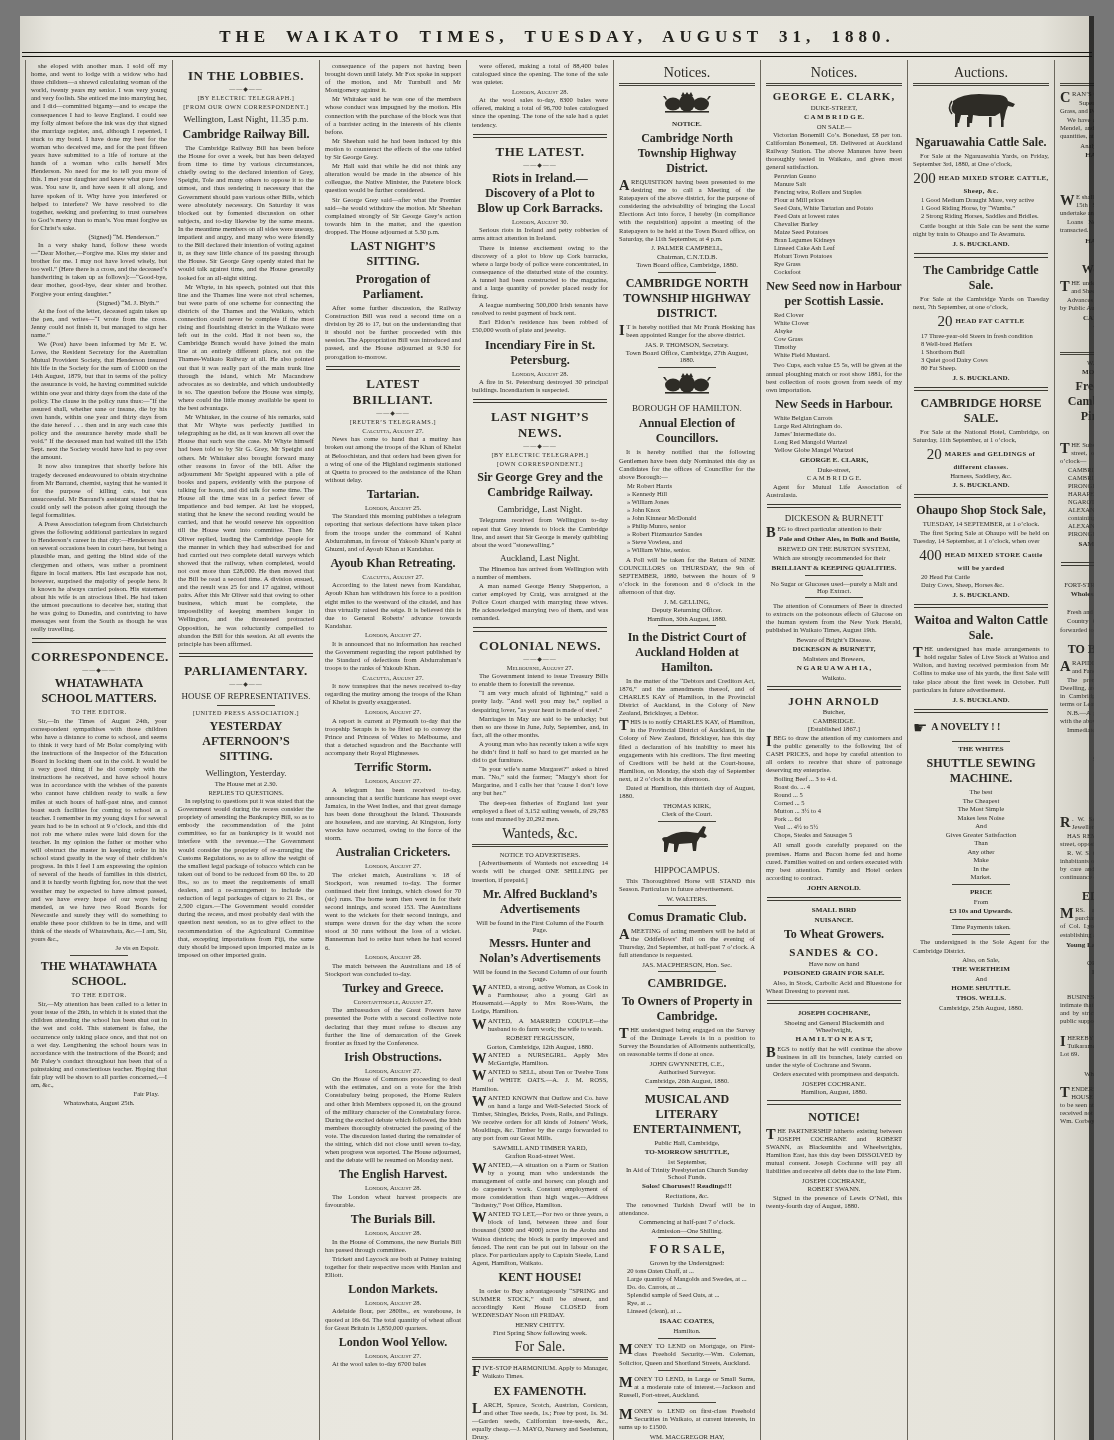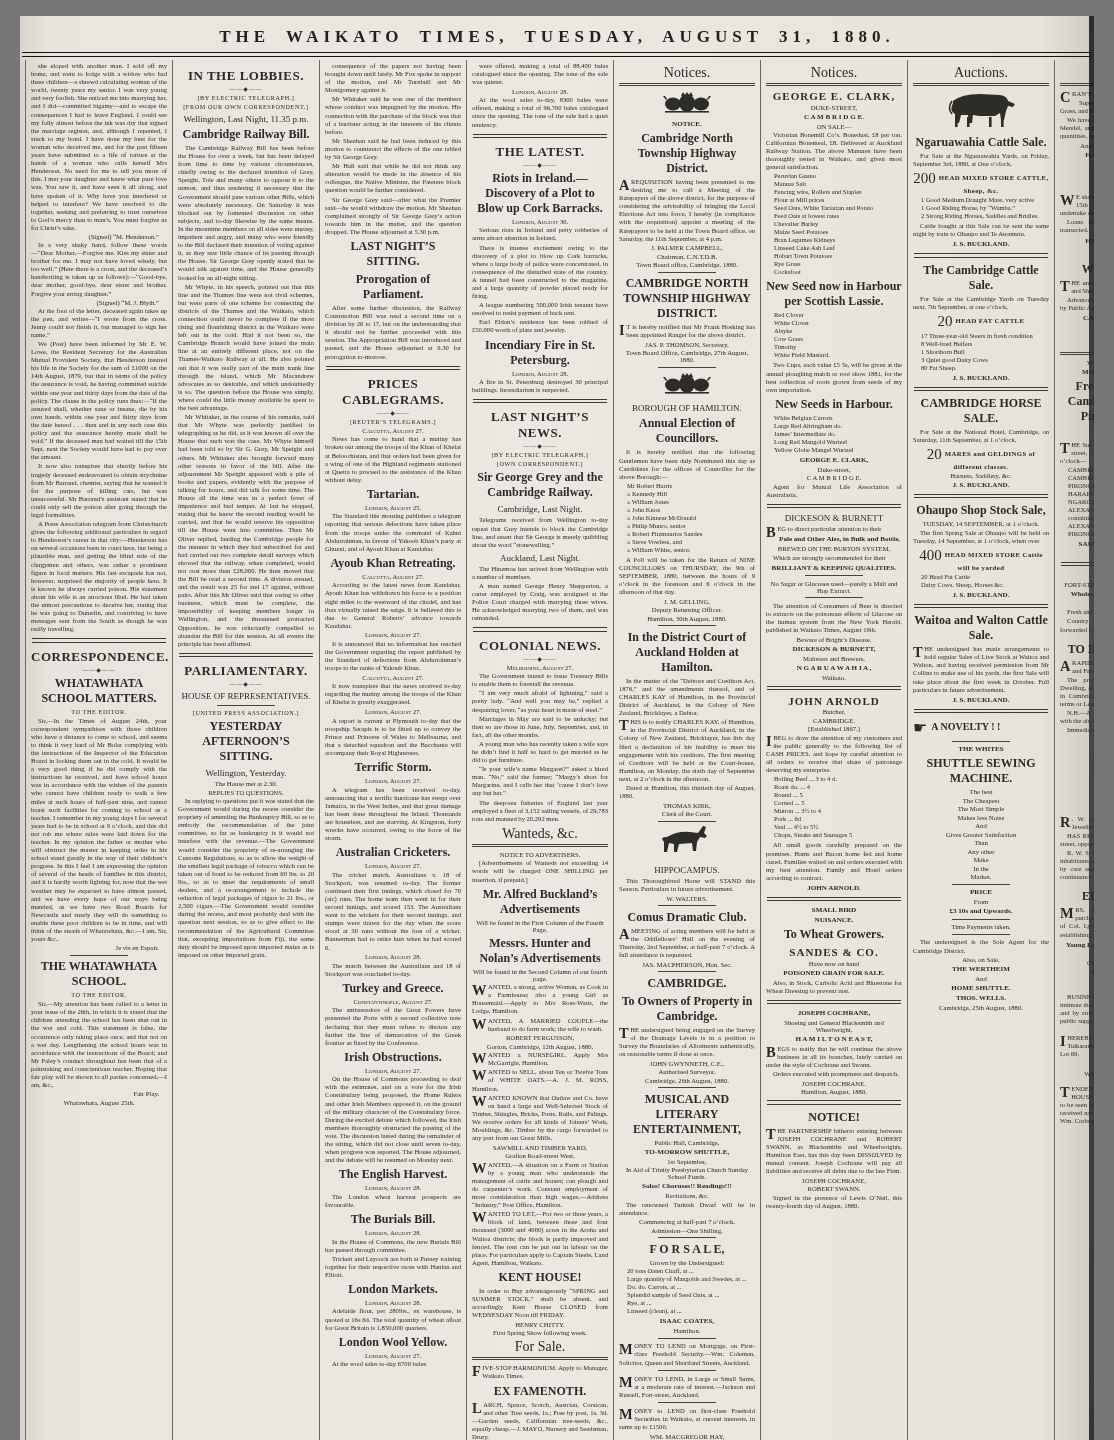--- a/index.html
+++ b/index.html
@@ -98,21 +98,21 @@
       <div class="col">
         <div class="it-p">consequence of the papers not having been brought down until lately. Mr Fox spoke in support of the motion, and Mr Turnbull and Mr Montgomery against it.</div>
         <div class="it-p">Mr Whitaker said he was one of the members whose conduct was impugned by the motion. His connection with the purchase of the block was that of a barrister acting in the interests of his clients before.</div>
         <div class="it-p">Mr Sheehan said he had been induced by this motion to counteract the effects of the one tabled by Sir George Grey.</div>
         <div class="it-p">Mr Hall said that while he did not think any alteration would be made in the absence of his colleague, the Native Minister, the Patetere block question would be further considered.</div>
         <div class="it-p">Sir George Grey said—after what the Premier said—he would withdraw the motion. Mr Sheehan complained strongly of Sir George Grey’s action towards him in the matter, and the question dropped. The House adjourned at 5.30 p.m.</div>
         <div class="it-h3">LAST NIGHT’S SITTING.</div>
         <div class="it-h3">Prorogation of Parliament.</div>
         <div class="it-p">After some further discussion, the Railway Construction Bill was read a second time on a division by 26 to 17, but on the understanding that it should not be further proceeded with this session. The Appropriation Bill was introduced and passed, and the House adjourned at 9.30 for prorogation to-morrow.</div>
         <div class="it-rule2"></div>
-        <div class="it-h1">PRICES CABLEGRAMS.</div>
+        <div class="it-h1">LATEST BRILLIANT.</div>
         <div class="it-orn">——◆——</div>
         <div class="it-brk">[REUTER’S TELEGRAMS.]</div>
         <div class="it-date">Calcutta, August 27.</div>
         <div class="it-p">News has come to hand that a mutiny has broken out among the troops of the Khan of Khelat at Beloochistan, and that orders had been given for a wing of one of the Highland regiments stationed at Quetta to proceed to the assistance of the Khan without delay.</div>
         <div class="it-h3">Tartarian.</div>
         <div class="it-date">London, August 25.</div>
         <div class="it-p">The Standard this morning publishes a telegram reporting that serious defections have taken place from the troops under the command of Kahni Abdurrahman, in favour of Yakoob Khan’s party at Ghuzni, and of Ayoub Khan at Kandahar.</div>
         <div class="it-h3">Ayoub Khan Retreating.</div>
         <div class="it-date">Calcutta, August 27.</div>
         <div class="it-p">According to the latest news from Kandahar, Ayoub Khan has withdrawn his force to a position eight miles to the westward of the citadel, and has thus virtually raised the seige. It is believed this is due to General Roberts’ advance towards Kandahar.</div>

